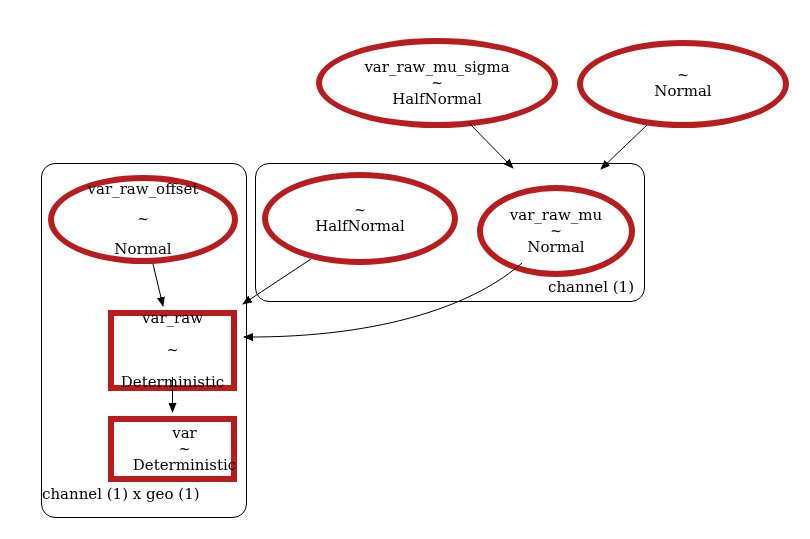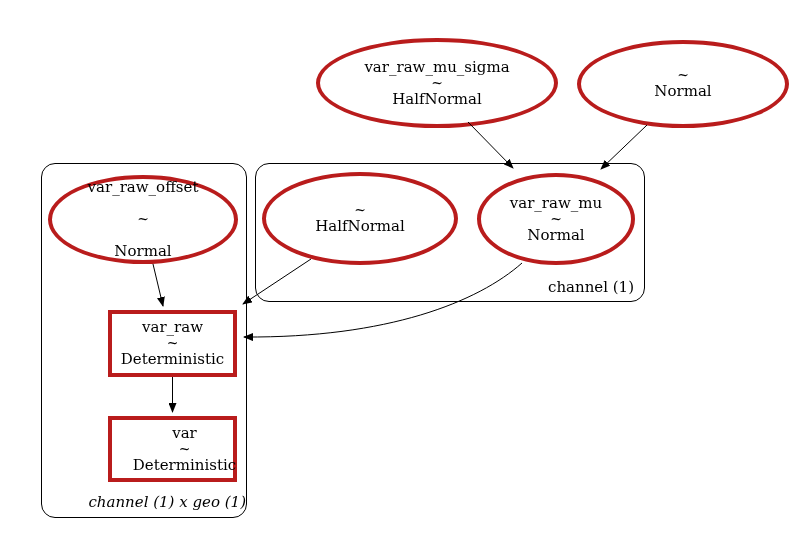--- a/index.html
+++ b/index.html
@@ -25,21 +25,21 @@
   }
   .cluster-label {
     position: absolute;
     font-size: 15px;
     white-space: nowrap;
     margin-top: 48px;
   }
   .node {
     position: absolute;
     box-sizing: border-box;
-    border: 4px solid #b91c1c;
+    border: 6px solid #b91c1c;
     background: #ffffff;
     display: flex;
     flex-direction: column;
     align-items: center;
     justify-content: center;
     text-align: center;
     font-size: 15px;
     line-height: 17px;
   }
   .ellipse { border-radius: 50%; }
@@ -57,21 +57,21 @@
     stroke: #000000;
     stroke-width: 1;
   }
 </style>
 </head>
 <body>
 
 <div id="canvas">
 
   <div class="cluster" style="left:41px; top:163px; width:206px; height:355px;">
-    <div class="cluster-label" style="left:0; right:0; bottom:6px; text-align:right;font-style:italic;">channel (1) x geo (1)</div>
+    <div class="cluster-label" style="left:0; right:0; bottom:14px; text-align:left;">channel (1) x geo (1)</div>
   </div>
 
   <div class="cluster" style="left:255px; top:163px; width:390px; height:139px;">
     <div class="cluster-label" style="right:10px; bottom:5px; text-align:right;">channel (1)</div>
   </div>
 
   <div class="node ellipse" style="left:316px; top:38px; width:242px; height:90px;">
     <span>var_raw_mu_sigma</span>
     <span class="tilde">~</span>
     <span>HalfNormal</span>
@@ -86,27 +86,27 @@
     <span>var_raw_offset</span>
     <span class="tilde">~</span>
     <span>Normal</span>
   </div>
 
   <div class="node ellipse" style="left:262px; top:172px; width:196px; height:93px;">
     <span class="tilde">~</span>
     <span>HalfNormal</span>
   </div>
 
-  <div class="node ellipse" style="left:477px; top:173px; width:158px; height:92px;">
+  <div class="node ellipse" style="left:477px; top:185px; width:158px; height:92px;">
     <span>var_raw_mu</span>
     <span class="tilde">~</span>
     <span>Normal</span>
   </div>
 
-  <div class="node box" style="left:108px; top:310px; width:129px; height:67px;">
+  <div class="node box" style="left:108px; top:310px; width:129px; height:81px;gap:16px;">
     <span>var_raw</span>
     <span class="tilde">~</span>
     <span>Deterministic</span>
   </div>
 
   <div class="node box" style="left:108px; top:416px; width:129px; height:66px;padding-left:24px;">
     <span>var</span>
     <span class="tilde">~</span>
     <span>Deterministic</span>
   </div>

